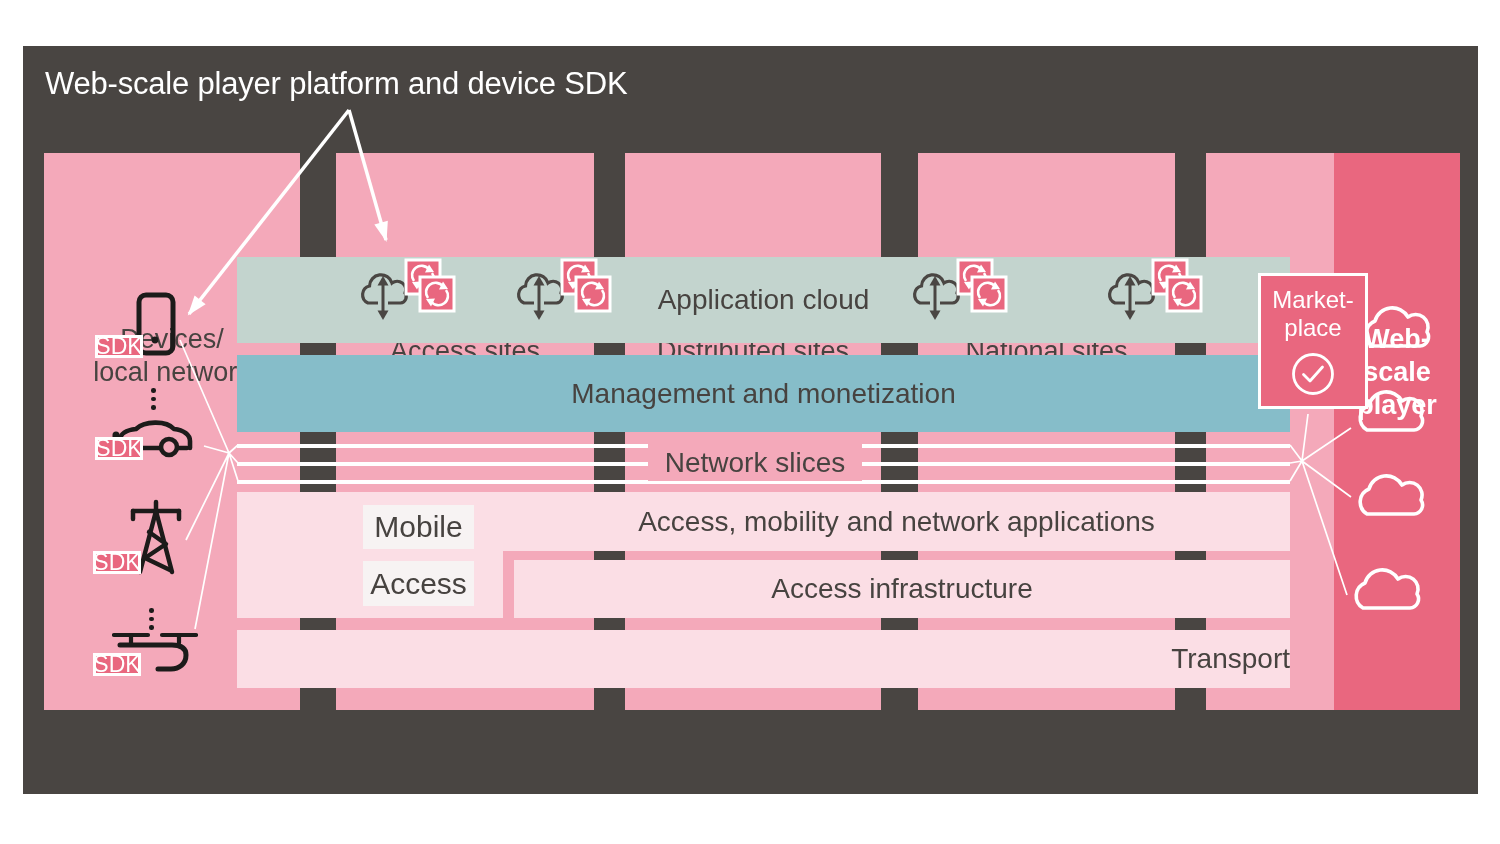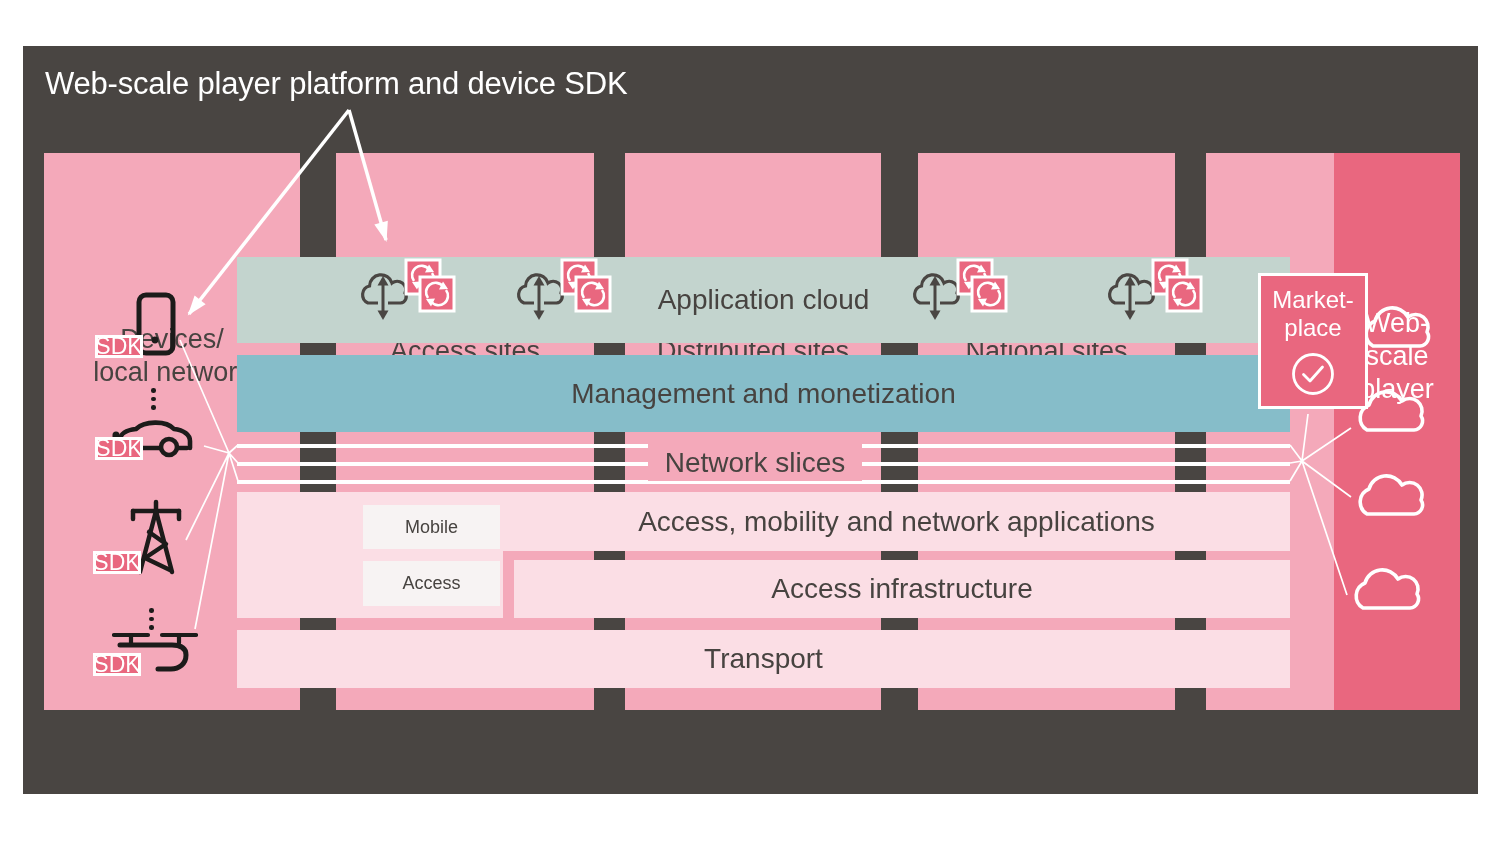--- a/index.html
+++ b/index.html
@@ -15,22 +15,22 @@
   .title{position:absolute;left:45px;top:66px;font-size:31px;letter-spacing:-0.2px;color:var(--white);z-index:2;}
   .col{position:absolute;top:153px;height:557px;background:var(--column_pink);z-index:1;}
   .col.red{background:var(--accent_red);}
   .col-head{position:absolute;left:0;width:100%;text-align:center;font-size:27px;line-height:33px;color:var(--text_dark);}
   .col-head.white{color:var(--white);}
   .band{position:absolute;display:flex;align-items:center;justify-content:center;
         font-size:28px;color:var(--text_dark);z-index:2;}
   .slice-line{position:absolute;left:237px;width:1053px;height:3.5px;background:var(--white);z-index:3;}
   .slice-label{position:absolute;left:648px;top:444px;width:214px;height:37px;background:var(--column_pink);
         display:flex;align-items:center;justify-content:center;font-size:28px;color:var(--text_dark);z-index:4;}
-  .chip{position:absolute;left:363px;width:137px;background:var(--chip_white);display:flex;align-items:center;
-        justify-content:center;font-size:18px;color:var(--text_dark);z-index:3;}
+  .chip{position:absolute;left:363px;width:111px;background:var(--chip_white);display:flex;align-items:center;
+        justify-content:center;font-size:30px;color:var(--text_dark);z-index:3;}
   .sdk{position:absolute;width:48px;height:23px;background:var(--accent_red);border:3px solid var(--white);
         display:flex;align-items:center;justify-content:center;font-size:23px;color:var(--white);z-index:4;}
   .dots{position:absolute;display:flex;flex-direction:column;gap:4px;z-index:3;}
   .dots span{width:4.5px;height:4.5px;border-radius:50%;background:#1c1b1a;}
   .devicesvg{position:absolute;z-index:3;}
   .cloudgrp{position:absolute;z-index:3;}
   .wscloud{position:absolute;z-index:3;}
   .marketplace{position:absolute;left:1258px;top:273px;width:110px;height:136px;background:var(--accent_red);
         border:3px solid var(--white);z-index:5;text-align:center;color:var(--white);}
   .marketplace .mline{font-size:24px;line-height:28px;}
@@ -55,21 +55,21 @@
     <div class="col-head" style="top:182px;">Access sites</div>
   </div>
   <div class="col" style="left:625px;width:256px;">
     <div class="col-head" style="top:182px;">Distributed sites</div>
   </div>
   <div class="col" style="left:918px;width:257px;">
     <div class="col-head" style="top:182px;">National sites</div>
   </div>
   <div class="col" style="left:1206px;width:128px;"></div>
   <div class="col red" style="left:1334px;width:126px;">
-    <div class="col-head white" style="top:154px;">
+    <div class="col-head white" style="top:170px;font-weight:bold;">
       <div>Web-scale</div>
       <div>player</div>
     </div>
   </div>
 
   <div class="band" style="left:237px;top:257px;width:1053px;height:86px;background:var(--sage);">
     <span>Application cloud</span>
   </div>
   <div class="band" style="left:237px;top:355px;width:1053px;height:77px;background:var(--teal);">
     <span>Management and monetization</span>
@@ -81,21 +81,21 @@
   <div class="slice-label">Network slices</div>
 
   <div class="band" style="left:237px;top:492px;width:266px;height:126px;background:var(--light_pink);"></div>
   <div class="band" style="left:237px;top:492px;width:1053px;height:59px;background:var(--light_pink);"></div>
   <div class="band" style="left:503px;top:492px;width:787px;height:59px;background:transparent;z-index:3;">
     <span>Access, mobility and network applications</span>
   </div>
   <div class="band" style="left:514px;top:560px;width:776px;height:58px;background:var(--light_pink);">
     <span>Access infrastructure</span>
   </div>
-  <div class="band" style="left:237px;top:630px;width:1053px;height:58px;background:var(--light_pink);">
+  <div class="band" style="left:237px;top:630px;width:1053px;height:58px;background:var(--light_pink);justify-content:flex-end;">
     <span>Transport</span>
   </div>
 
   <div class="chip" style="top:505px;height:44px;">Mobile</div>
   <div class="chip" style="top:561px;height:45px;">Access</div>
 
   <svg class="devicesvg" style="left:135px;top:292px;" width="44" height="66" viewBox="0 0 44 66">
     <rect x="4" y="3" width="34" height="58" rx="7" fill="none" stroke="#1c1b1a" stroke-width="5"></rect>
     <circle cx="20" cy="48" r="3.4" fill="#1c1b1a"></circle>
   </svg>

